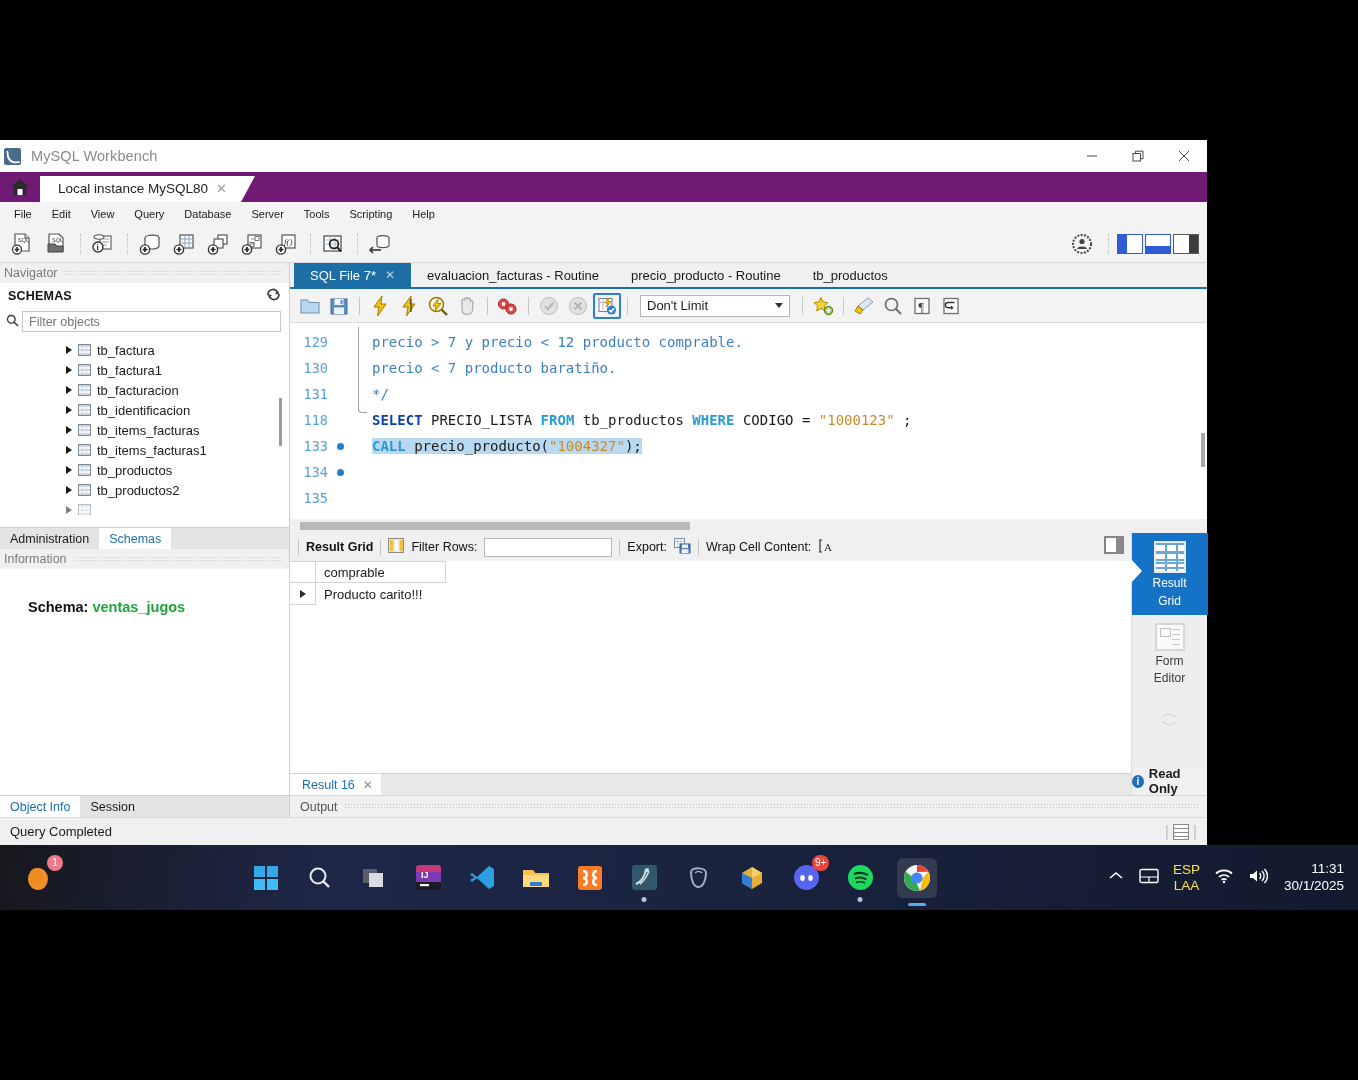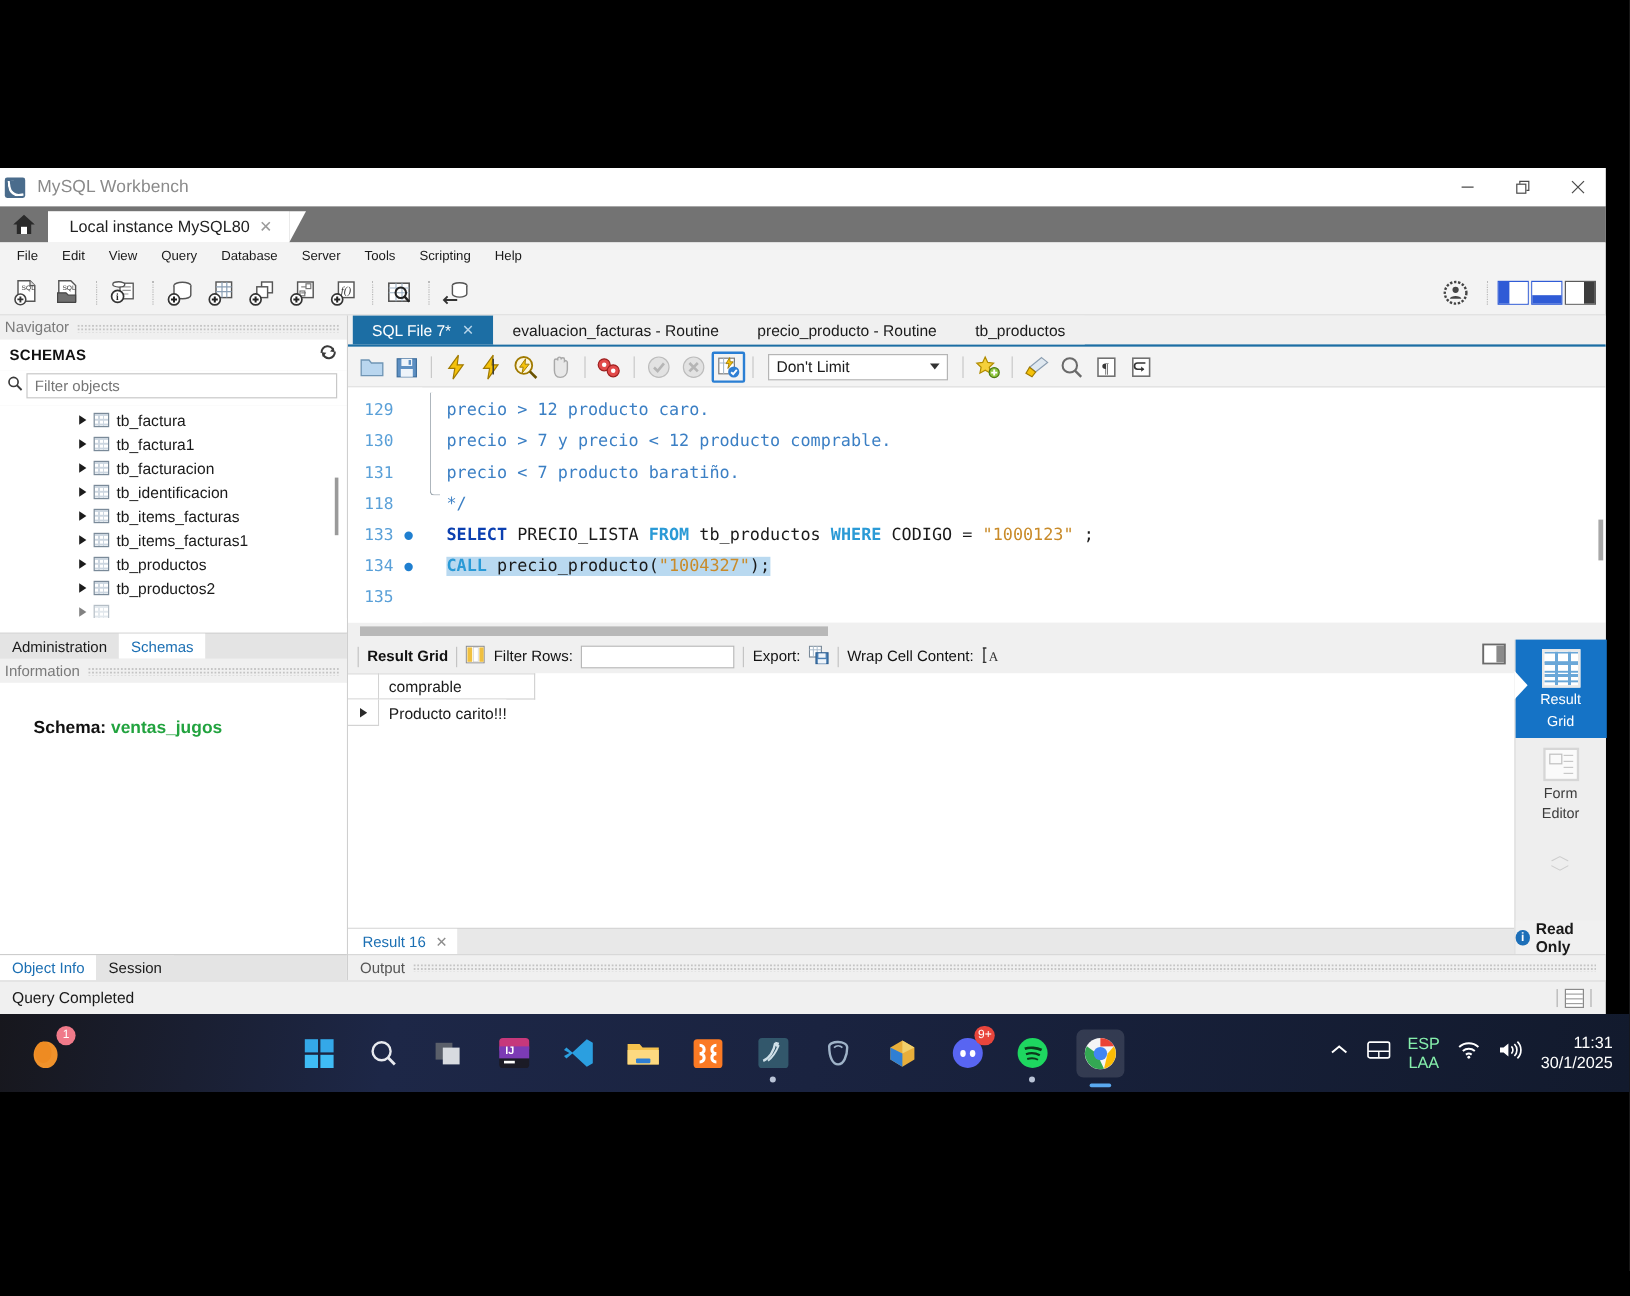--- a/index.html
+++ b/index.html
@@ -7,21 +7,21 @@
     width: 1358px; height: 1080px;
     background: #000;
     font-family: "Liberation Sans", sans-serif;
     overflow: hidden;
   }
   #stage { position: relative; width: 1358px; height: 1080px; background:#000; }
 
   
   .app {
     position: absolute; left: 0; top: 140px;
-    width: 1338px; height: 705px;
+    width: 1207px; height: 705px;
     background: #f0f0f0;
     display: flex; flex-direction: column;
   }
 
   
   .titlebar {
     height: 32px; background: #ffffff;
     display: flex; align-items: center;
     flex: 0 0 32px;
   }
@@ -41,21 +41,21 @@
   }
   .win-ctrls { margin-left: auto; display: flex; height: 32px; }
   .win-btn {
     width: 46px; height: 32px; display: flex;
     align-items: center; justify-content: center;
     color: #4a4a4a;
   }
 
   
   .tabstrip {
-    height: 30px; background: #737373;
+    height: 30px; background: #701a75;
     display: flex; align-items: flex-end; flex: 0 0 30px;
   }
   .home-btn {
     width: 40px; height: 30px; display:flex; align-items:center; justify-content:center;
   }
   .conn-tab {
     height: 26px; background: #ffffff;
     display: flex; align-items: center; gap: 8px;
     padding: 0 14px 0 18px;
     font-size: 13.5px; color: #222;
@@ -365,21 +365,21 @@
   }
   .tb-left { position:relative; width: 80px; display:flex; align-items:center; justify-content:center;}
   .tb-center { position:relative; flex:1; display:flex; align-items:center; justify-content:center; gap:20px;}
   .tb-right2 { position:relative; display:flex; align-items:center; gap:14px; padding-right:14px;}
   .ticon { width:34px;height:34px;position:relative;display:flex;align-items:center;justify-content:center;}
   .run-dot{position:absolute;bottom:-7px;left:50%;transform:translateX(-50%);
     width:5px;height:5px;border-radius:50%;background:#b9c3d6;}
   .run-bar{position:absolute;bottom:-8px;left:50%;transform:translateX(-50%);
     width:18px;height:3px;border-radius:2px;background:#5aa9f0;}
   .sys-lang {
-    color:#86efac;font-size:13.5px;line-height:1.15;text-align:center;
+    color:#fde047;font-size:13.5px;line-height:1.15;text-align:center;
   }
   .clock{color:#fff;font-size:13.5px;line-height:1.2;text-align:right;}
   .badge-count{
     position:absolute;top:-6px;right:-6px;min-width:16px;height:16px;border-radius:8px;
     background:#f07a8a;color:#fff;font-size:10px;display:flex;align-items:center;justify-content:center;
     padding:0 3px;
   }
 </style>
 </head>
 <body>
@@ -779,21 +779,20 @@
             <div class="gline"><span>129</span></div>
             <div class="gline"><span>130</span></div>
             <div class="gline"><span>131</span></div>
             <div class="gline"><span>118</span></div>
             <div class="gline"><span>133</span><i class="gdot"></i></div>
             <div class="gline"><span>134</span><i class="gdot"></i></div>
             <div class="gline"><span>135</span></div>
           </div>
           <div class="code">
             <div class="fold"></div>
-            <div class="cline"><span class="cmt">precio &gt; 12 producto caro.</span></div>
             <div class="cline"><span class="cmt">precio &gt; 7 y precio &lt; 12 producto comprable.</span></div>
             <div class="cline"><span class="cmt">precio &lt; 7 producto baratiño.</span></div>
             <div class="cline"><span class="cmt">*/</span></div>
             <div class="cline"><span class="kw">SELECT</span><span class="pln"> PRECIO_LISTA </span><span class="kw2">FROM</span><span class="pln"> tb_productos </span><span class="kw2">WHERE</span><span class="pln"> CODIGO = </span><span class="str">"1000123"</span><span class="pln"> ;</span></div>
             <div class="cline"><span class="hl"><span class="kw2">CALL</span><span class="pln"> precio_producto(</span><span class="str">"1004327"</span><span class="pln">);</span></span></div>
             <div class="cline"><span class="pln"></span></div>
             <div class="editor-vscroll"></div>
           </div>
         </div>
         <div class="editor-hscroll-track">

